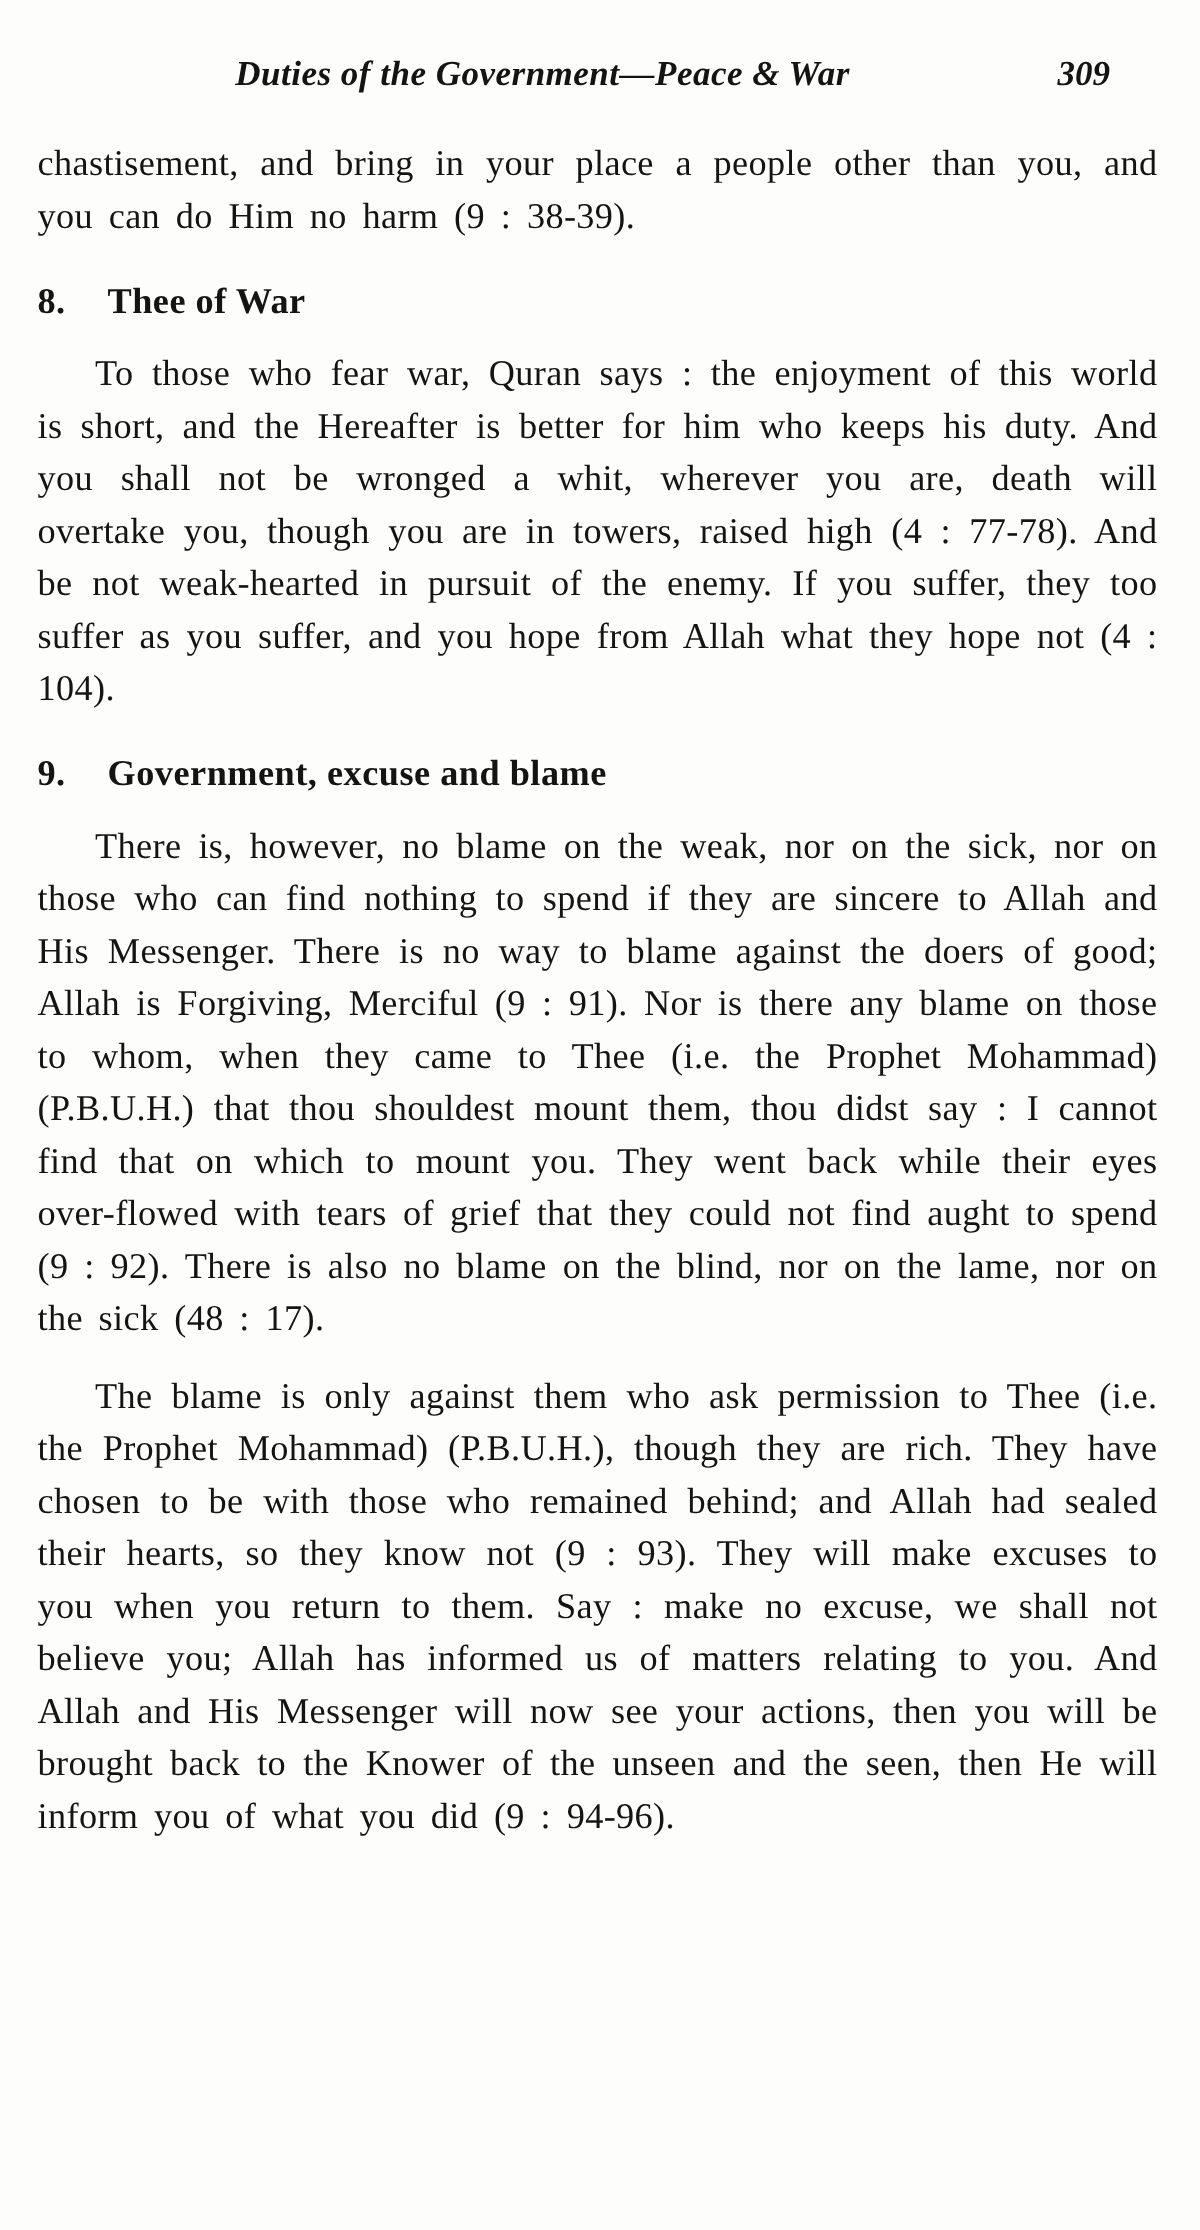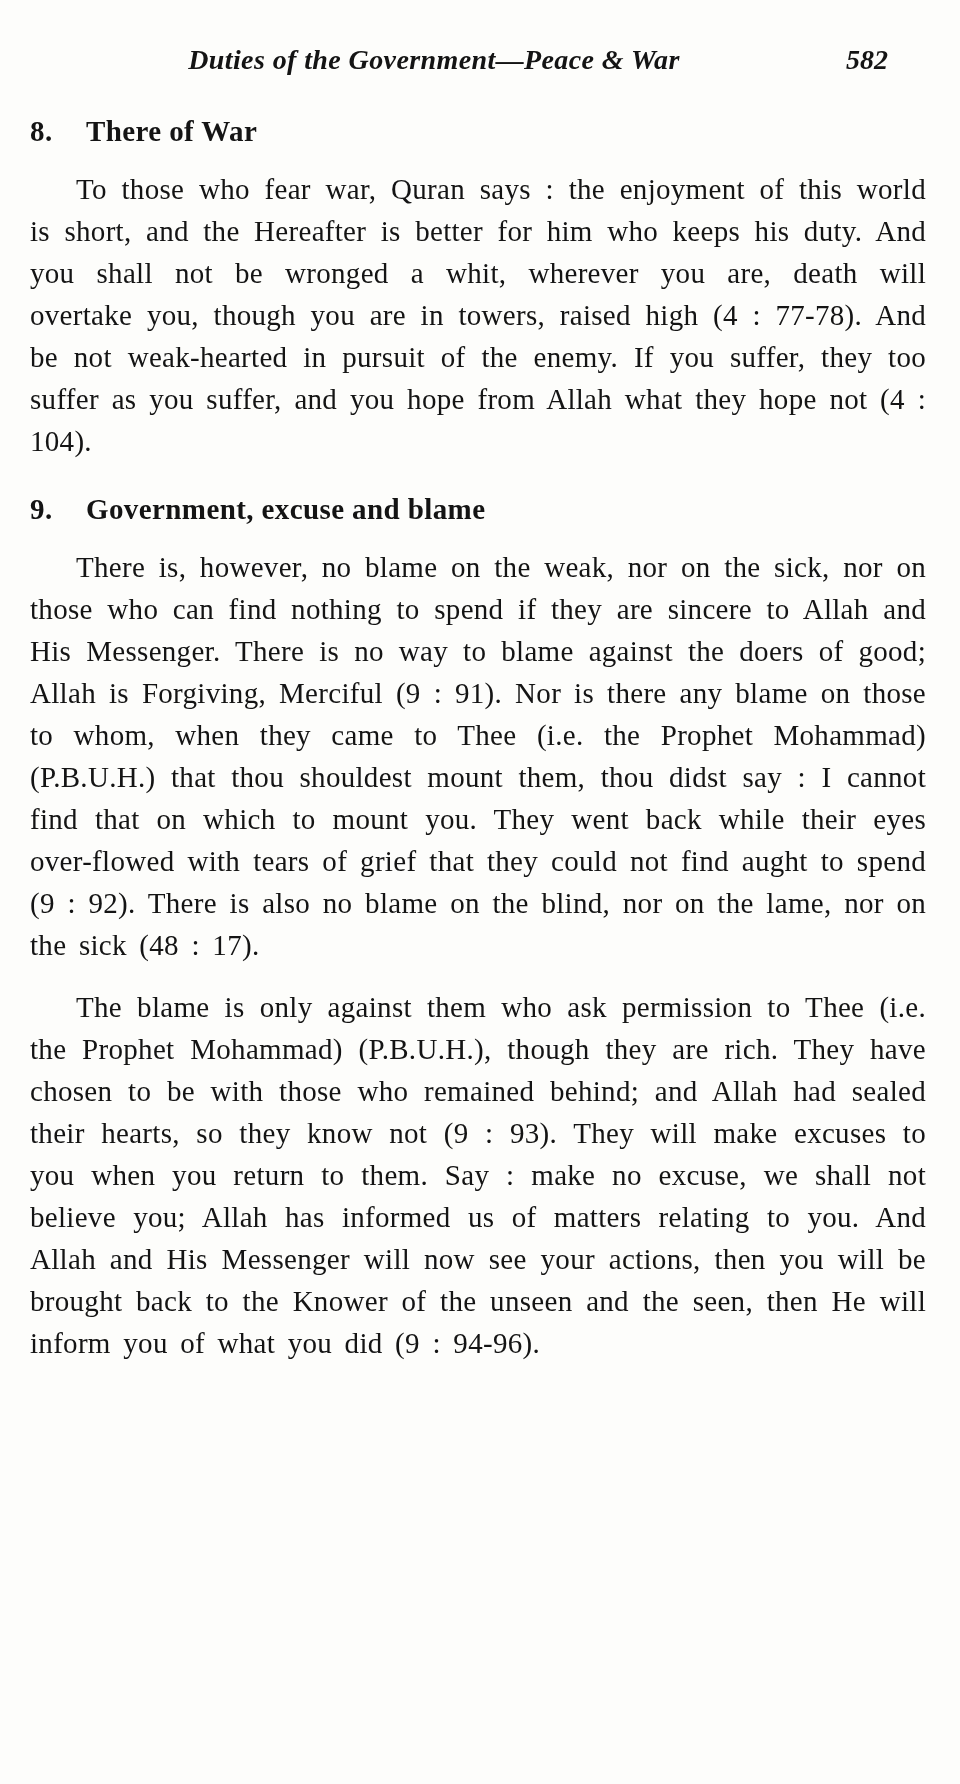--- a/index.html
+++ b/index.html
@@ -73,27 +73,28 @@
     flex: 1;
   }
 </style>
 </head>
 <body>
 
 <div class="page">
 
   <div class="running-head-row">
     <div class="head-title">Duties of the Government—Peace &amp; War</div>
-    <div class="head-pagenum">582</div>
+    <div class="head-pagenum">309</div>
   </div>
 
+  <p class="body-para no-indent">chastisement, and bring in your place a people other than you, and you can do Him no harm (9 : 38-39).</p>
 
   <div class="section-heading">
     <span class="sec-num">8.</span>
-    <span class="sec-title">There of War</span>
+    <span class="sec-title">Thee of War</span>
   </div>
 
   <p class="body-para">To those who fear war, Quran says : the enjoyment of this world is short, and the Hereafter is better for him who keeps his duty.  And you shall not be wronged a whit, wherever you are, death will overtake you, though you are in towers, raised high (4 : 77-78).  And be not weak-hearted in pursuit of the enemy.  If you suffer, they too suffer as you suffer, and you hope from Allah what they hope not (4 : 104).</p>
 
   <div class="section-heading">
     <span class="sec-num">9.</span>
     <span class="sec-title">Government, excuse and blame</span>
   </div>
 
   <p class="body-para">There is, however, no blame on the weak, nor on the sick, nor on those who can find nothing to spend if they are sincere to Allah and His Messenger.  There is no way to blame against the doers of good; Allah is Forgiving, Merciful (9 : 91).  Nor is there any blame on those to whom, when they came to Thee (i.e. the Prophet Mohammad) (P.B.U.H.) that thou shouldest mount them, thou didst say : I cannot find that on which to mount you.  They went back while their eyes over-flowed with tears of grief that they could not find aught to spend (9 : 92).  There is also no blame on the blind, nor on the lame, nor on the sick (48 : 17).</p>

